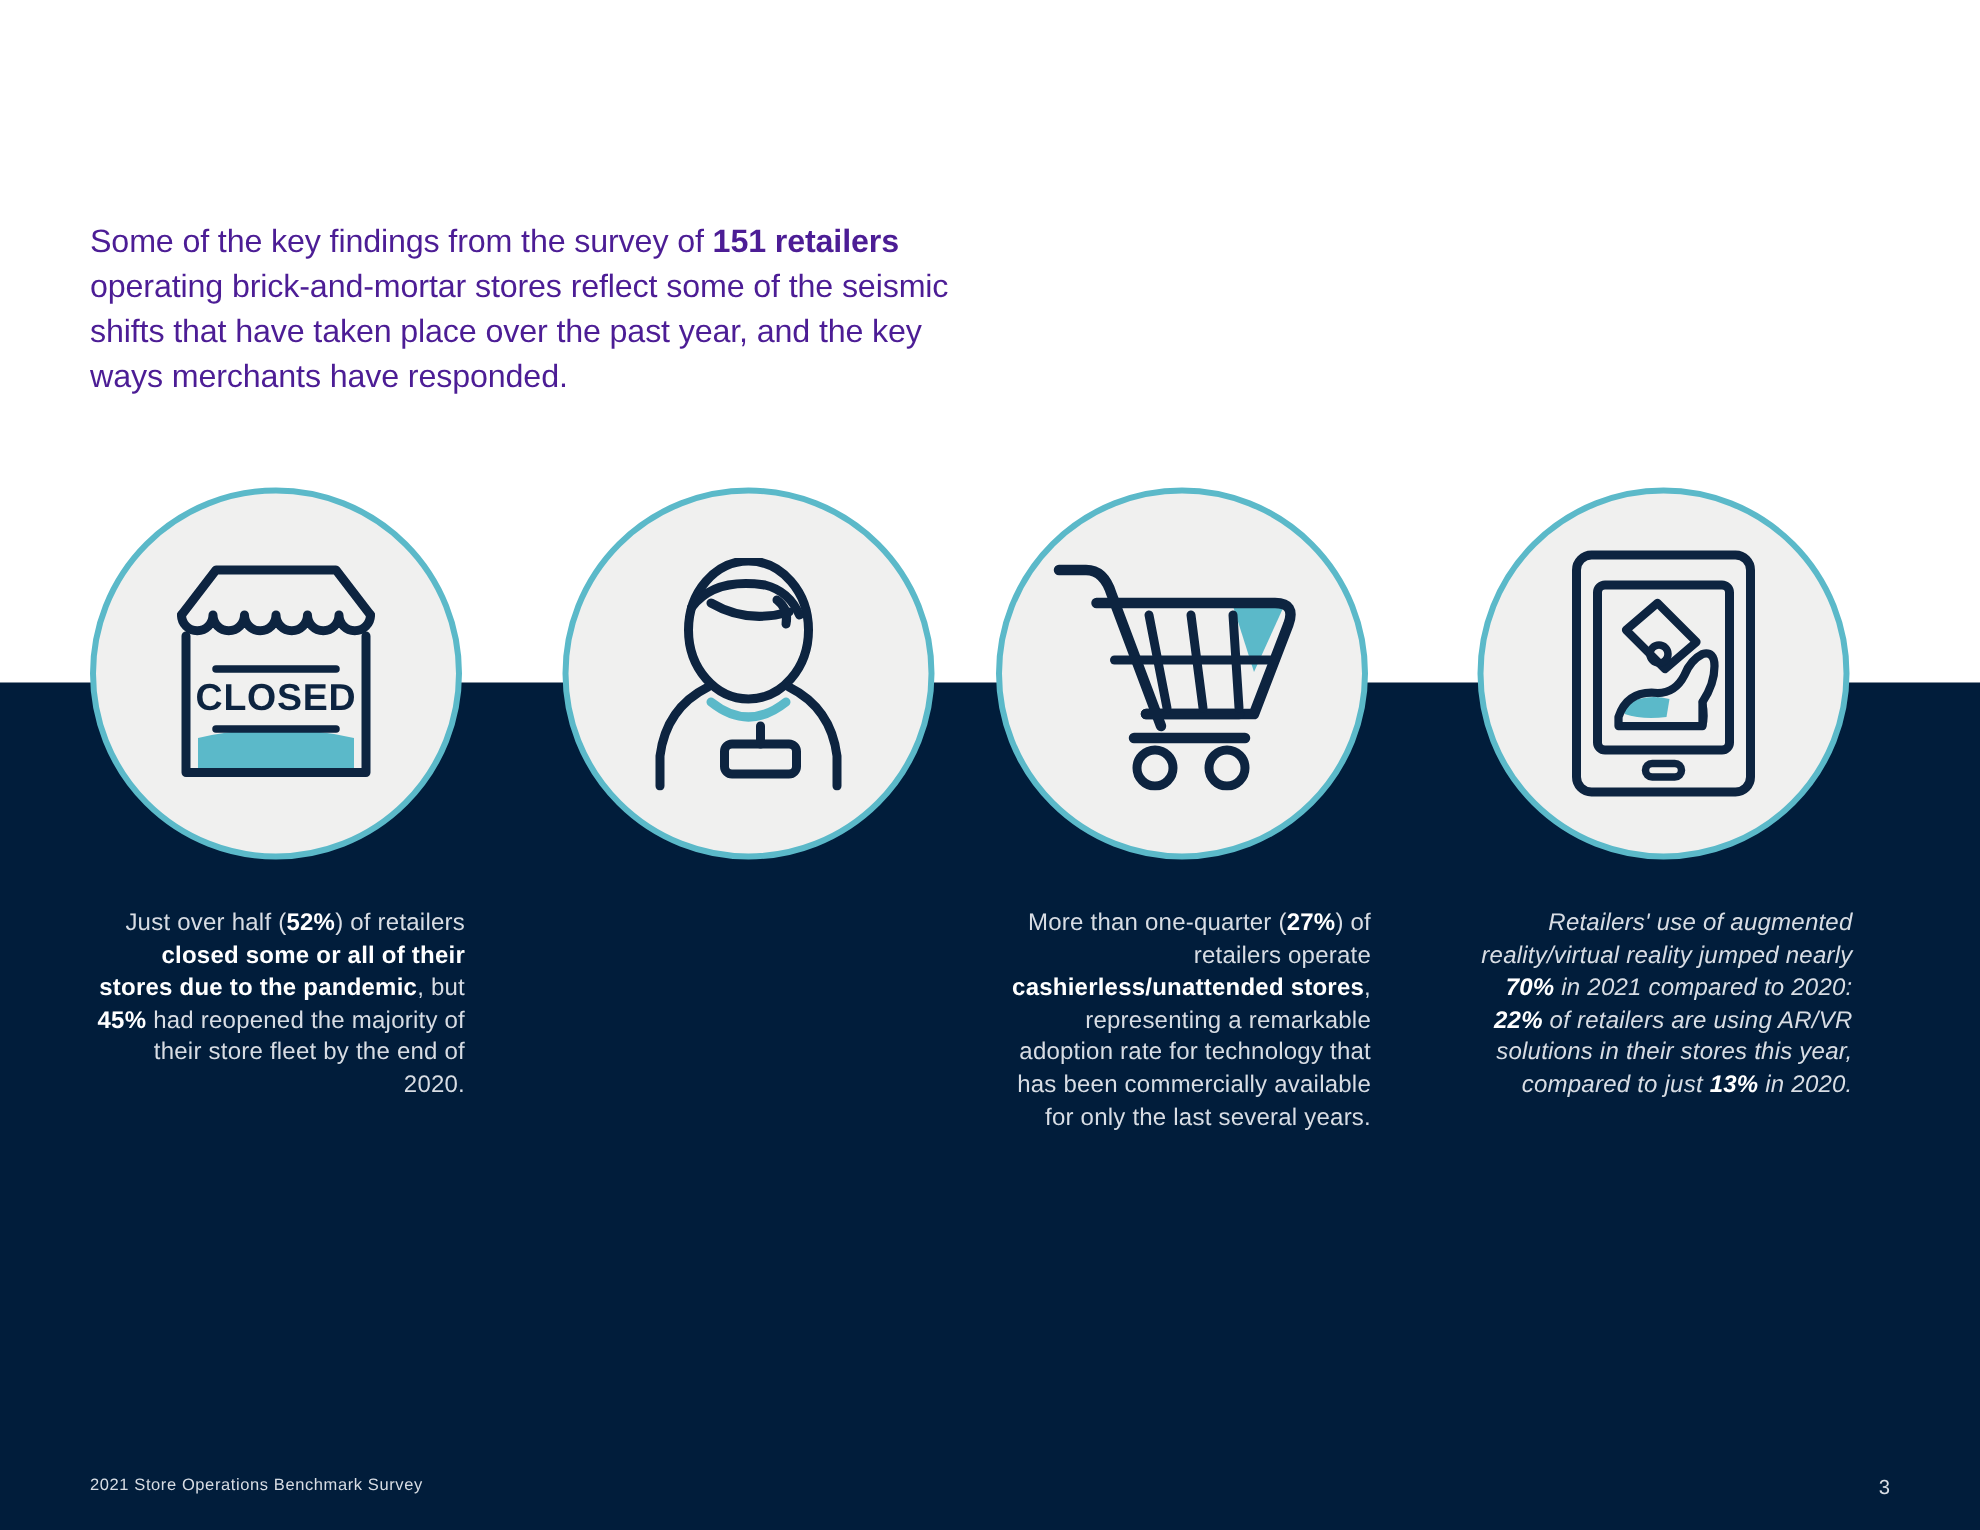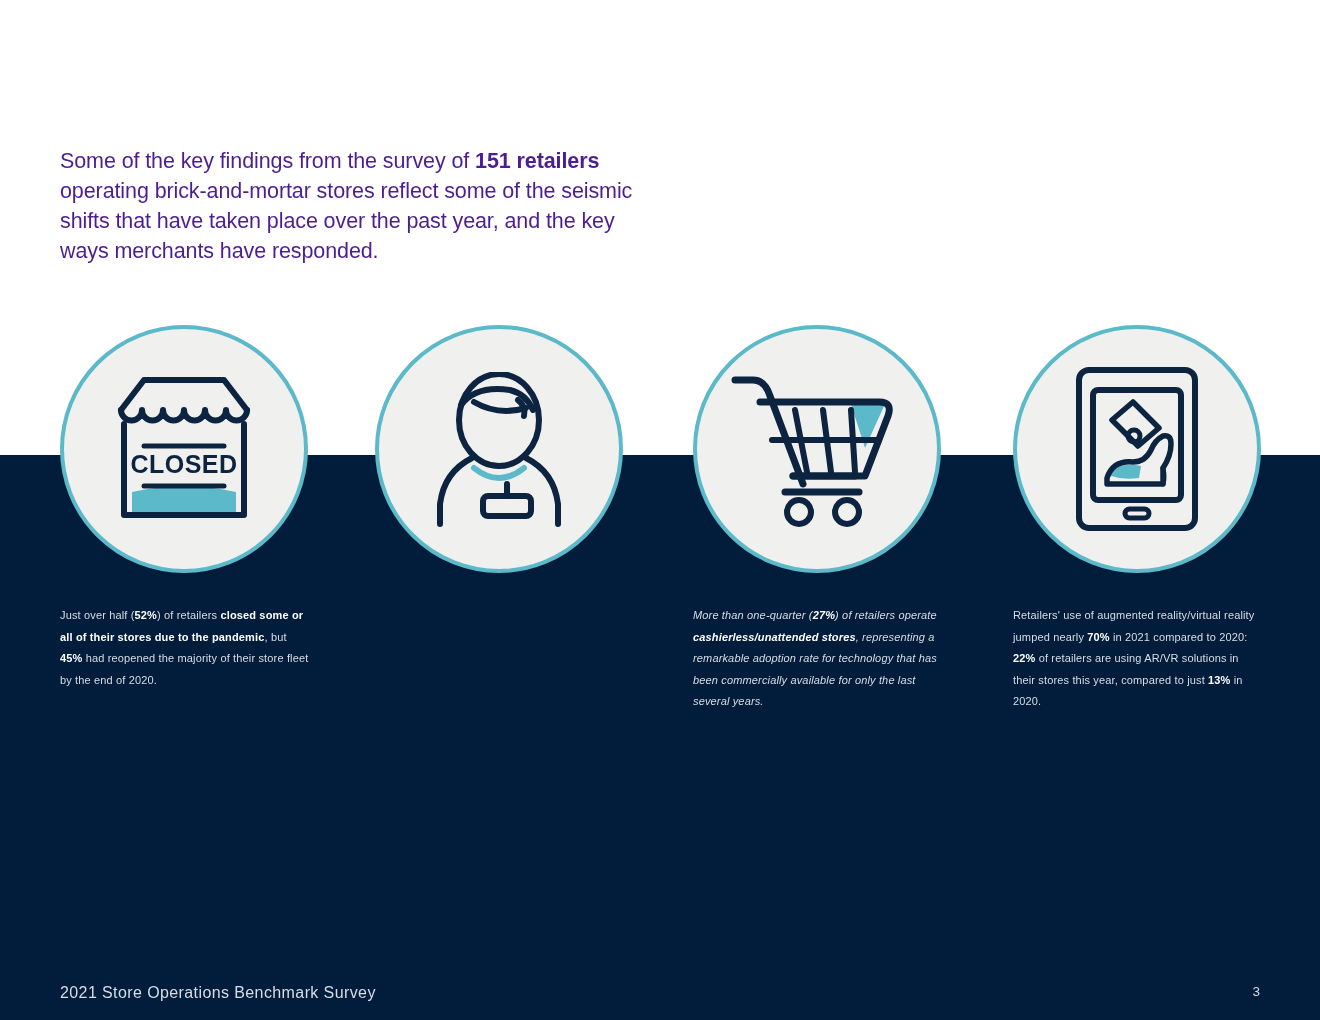--- a/index.html
+++ b/index.html
@@ -34,51 +34,51 @@
   #intro b { font-weight:700; }
 
   
   .col {
     position:absolute;
     top:325px;
     width:250px;
   }
   #col-0 { left:60px; }
   #col-1 { left:375px; }
-  #col-2 { left:693px;font-style:italic; }
-  #col-3 { left:1013px; }
+  #col-2 { left:664px; }
+  #col-3 { left:985px;font-style:italic; }
 
   .circle {
     position:relative;
     width:248px; height:248px;
     border-radius:50%;
     background:#f0f0ef;
     border:4px solid #5BB9C9;
     display:flex;
     align-items:center;
     justify-content:center;
   }
   .circle svg { display:block; }
 
   .caption {
     margin-top:32px;
     width:250px;
-    text-align:left;
-    font-size:11px;
+    text-align:right;
+    font-size:16px;
     line-height:21.6px;
     color:#d8dde4;
     letter-spacing:0.15px;
   }
   .caption b { font-weight:700; color:#ffffff; }
 
   
   #footer-title {
     position:absolute;
     left:60px; top:984px;
-    font-size:16px;
+    font-size:11px;
     color:#d8dde4;
     letter-spacing:0.4px;
   }
   #footer-page {
     position:absolute;
     right:60px; top:984px;
     font-size:13.5px;
     color:#d8dde4;
   }
 </style>

